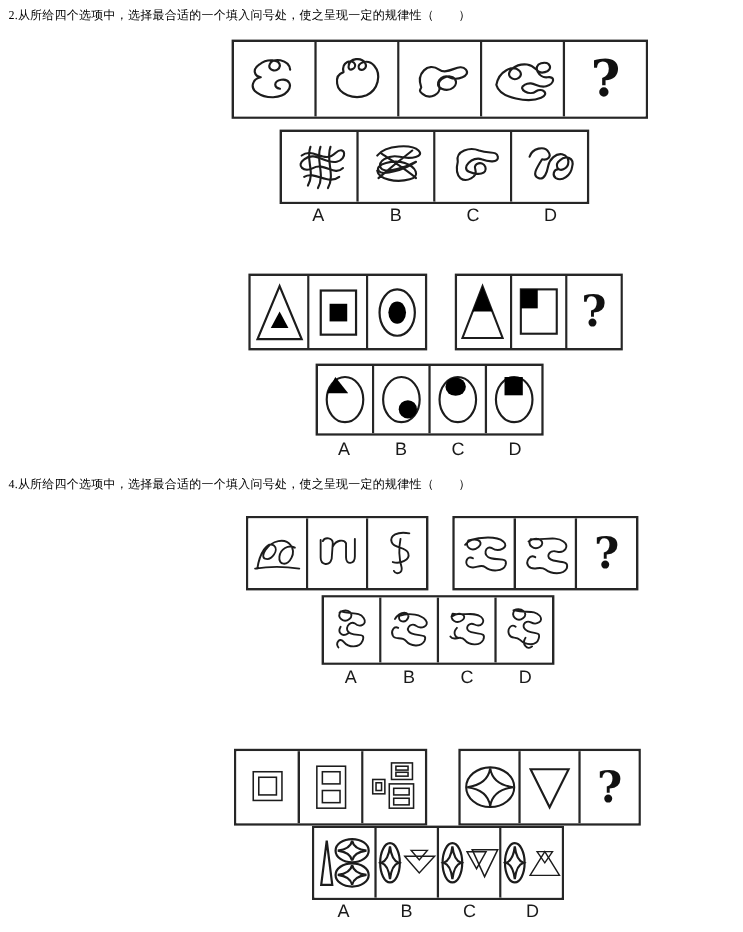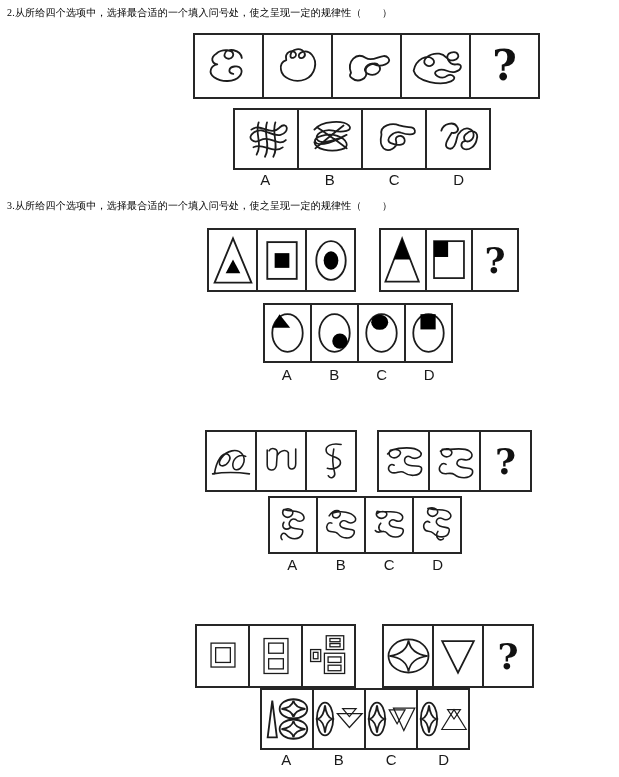--- a/index.html
+++ b/index.html
@@ -229,21 +229,20 @@
         </svg>
       </div>
   </div>
   <div class="labels" style="left:233px;top:171px;width:258px">
     <span>A</span>
     <span>B</span>
     <span>C</span>
     <span>D</span>
   </div>
 
-  <div class="qtext" style="top:199px">3.从所给四个选项中，选择最合适的一个填入问号处，使之呈现一定的规律性（　　）</div>
   <div class="figrow" style="left:207px;top:228px">
     <div class="cell" style="width:47px;height:60px">
         <svg width="46" height="57">
           <use href="#t1"></use>
         </svg>
       </div>
     <div class="cell" style="width:47px;height:60px">
         <svg width="46" height="57">
           <use href="#t2"></use>
         </svg>
@@ -291,20 +290,21 @@
         </svg>
       </div>
   </div>
   <div class="labels" style="left:263px;top:366px;width:190px">
     <span>A</span>
     <span>B</span>
     <span>C</span>
     <span>D</span>
   </div>
 
+  <div class="qtext" style="top:397px">4.从所给四个选项中，选择最合适的一个填入问号处，使之呈现一定的规律性（　　）</div>
   <div class="figrow" style="left:205px;top:430px">
     <div class="cell" style="width:48px;height:58px">
         <svg width="46" height="48">
           <use href="#w1"></use>
         </svg>
       </div>
     <div class="cell" style="width:48px;height:58px">
         <svg width="46" height="48">
           <use href="#w2"></use>
         </svg>

